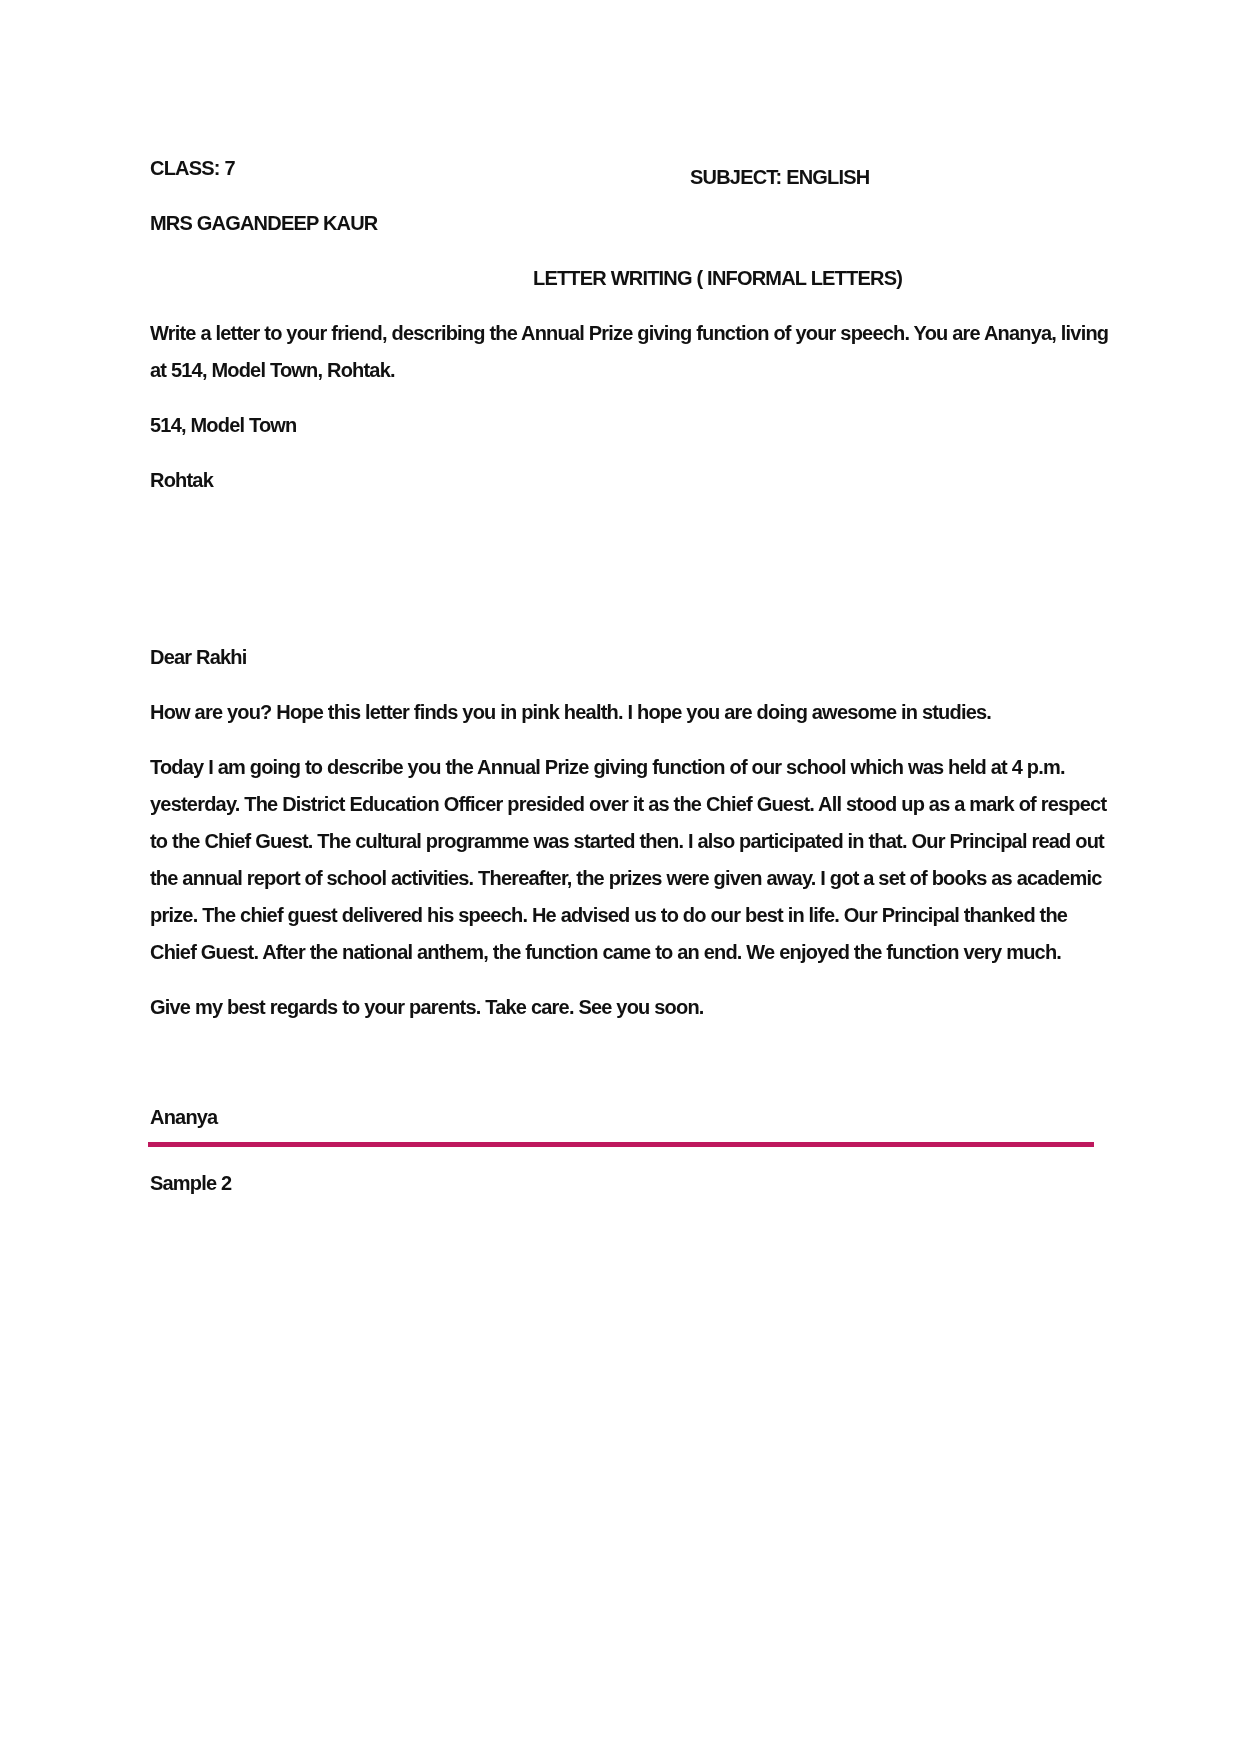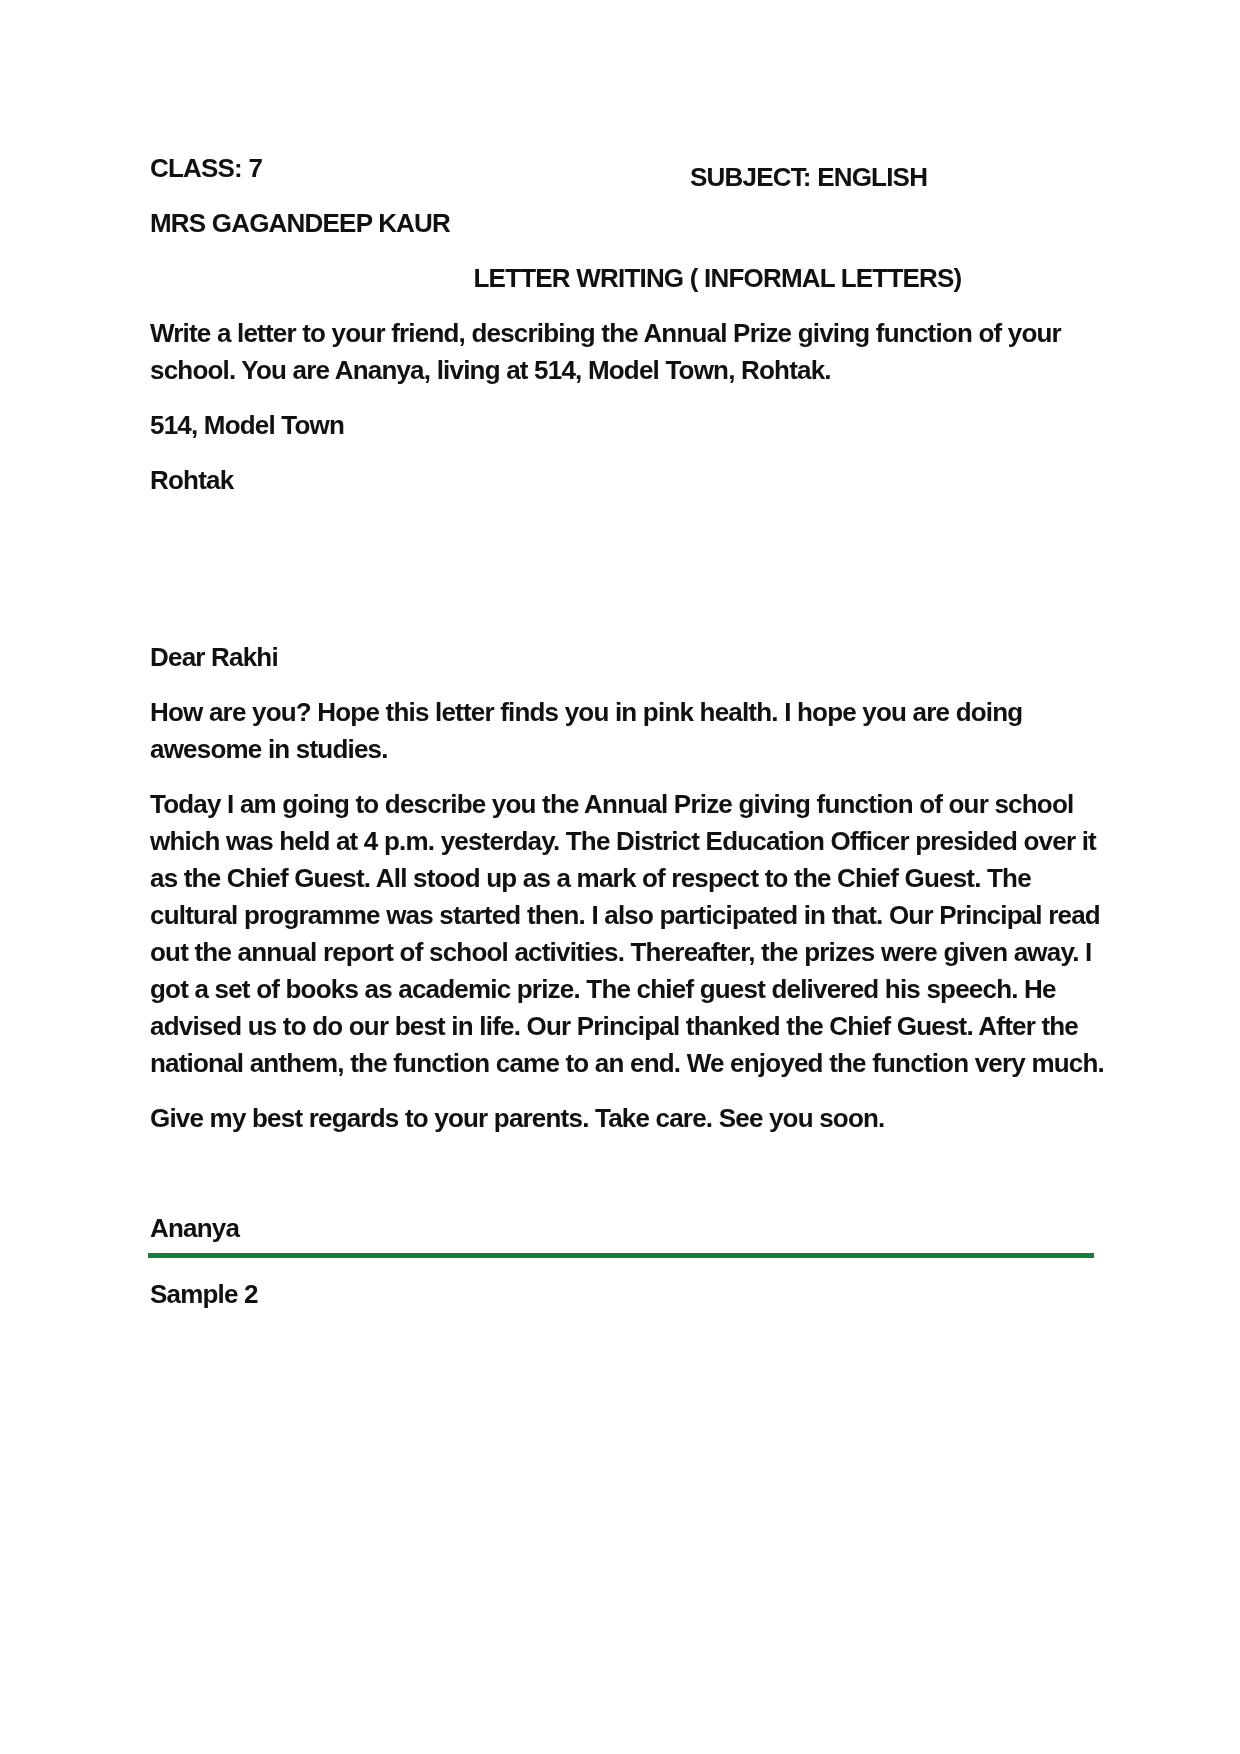--- a/index.html
+++ b/index.html
@@ -10,21 +10,21 @@
   .page {
     position: relative;
     width: 1240px;
     height: 1754px;
     background: #ffffff;
     box-sizing: border-box;
     padding: 150px 130px 0 150px;
     font-family: "Liberation Sans", "DejaVu Sans", sans-serif;
     font-weight: 700;
     color: #111111;
-    font-size: 26px;
+    font-size: 20px;
     line-height: 37px;
     letter-spacing: -0.8px;
     overflow: hidden;
   }
   .line, p.para {
     margin: 12px 0 18px 0;
   }
   .header-row {
     position: relative;
     margin: 0 0 18px 0;
@@ -39,21 +39,21 @@
     padding-left: 175px;
     text-align: center;
   }
   .spacer {
     height: 55px;
   }
   .signature-block {
     width: 946px;
     margin-left: -2px;
     padding-bottom: 6px;
-    border-bottom: 5px solid #15803d;
+    border-bottom: 5px solid #be185d;
     margin-bottom: 18px;
   }
   .signature-block .sig-text {
     padding-left: 2px;
   }
 </style>
 </head>
 <body>
 
 <div class="page">
@@ -61,21 +61,21 @@
   <div class="header-row">
     <span>CLASS: 7</span>
     <span class="subject-label">SUBJECT: ENGLISH</span>
   </div>
 
   <div class="line">MRS GAGANDEEP KAUR</div>
 
   <div class="line doc-title">LETTER WRITING ( INFORMAL LETTERS)</div>
 
 
-  <p class="para">Write a letter to your friend, describing the Annual Prize giving function of your school. You are Ananya, living at 514, Model Town, Rohtak.</p>
+  <p class="para">Write a letter to your friend, describing the Annual Prize giving function of your speech. You are Ananya, living at 514, Model Town, Rohtak.</p>
 
   <div class="line">514, Model Town</div>
 
   <div class="line">Rohtak</div>
 
   <div class="spacer"></div>
 
 
   <div class="spacer"></div>
 

